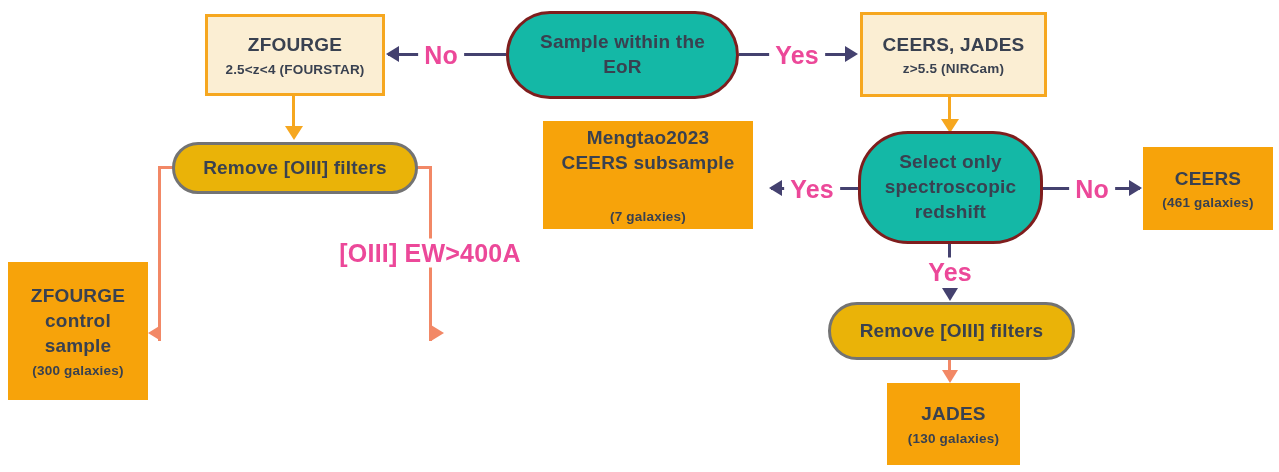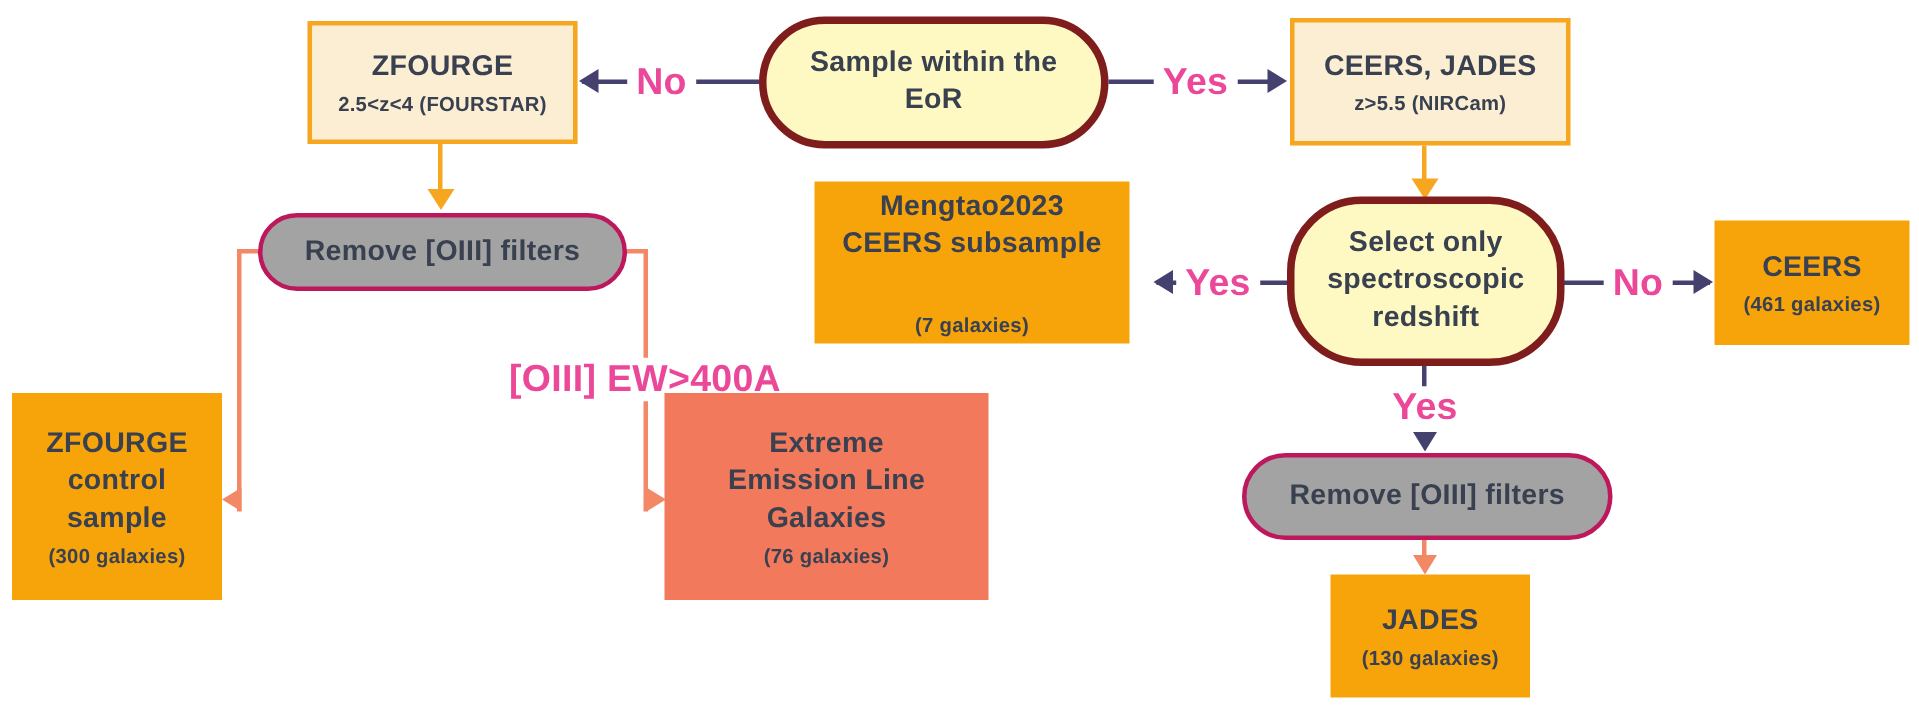--- a/index.html
+++ b/index.html
@@ -9,22 +9,22 @@
     overflow:hidden;
   }
   .node {
     position:absolute; box-sizing:border-box;
     display:flex; flex-direction:column; align-items:center; justify-content:center;
     text-align:center;
   }
   .cream  { background:#fbeed3; border:3px solid #f6a71f; }
   .orange { background:#f7a30a; }
   .salmon-box { background:#f2795b; }
-  .gray-pill { background:#fef9c3; border:5px solid #7f1d1d; }
-  .pink-pill { background:#a3a3a3; border:3px solid #be185d; }
+  .gray-pill { background:#14b8a6; border:3px solid #7f1d1d; }
+  .pink-pill { background:#eab308; border:3px solid #737373; }
   .title {
     font-weight:bold; font-size:19px; color:#394150;
     line-height:1.3; white-space:pre-line; letter-spacing:0.2px;
   }
   .subtitle {
     font-weight:600; font-size:13.5px; color:#394150; margin-top:4px;
     letter-spacing:0.2px;
   }
   .hline, .vline { position:absolute; }
   .c-navy-bg   { background:#44416f; }
@@ -106,26 +106,20 @@
     <span class="title">Remove [OIII] filters</span>
   </div>
 
   <div class="node orange" style="left:8px; top:262px; width:140px; height:138px;">
     <span class="title">ZFOURGE
 control
 sample</span>
     <span class="subtitle">(300 galaxies)</span>
   </div>
 
-  <div class="node salmon-box" style="left:443px; top:262px; width:216px; height:138px;">
-    <span class="title">Extreme
-Emission Line
-Galaxies</span>
-    <span class="subtitle">(76 galaxies)</span>
-  </div>
 
   <div class="node orange" style="left:543px; top:121px; width:210px; height:108px;gap:30px;">
     <span class="title">Mengtao2023
 CEERS subsample</span>
     <span class="subtitle">(7 galaxies)</span>
   </div>
 
   <div class="node gray-pill" style="left:858px; top:131px; width:185px; height:113px; border-radius:50px;">
     <span class="title">Select only
 spectroscopic

